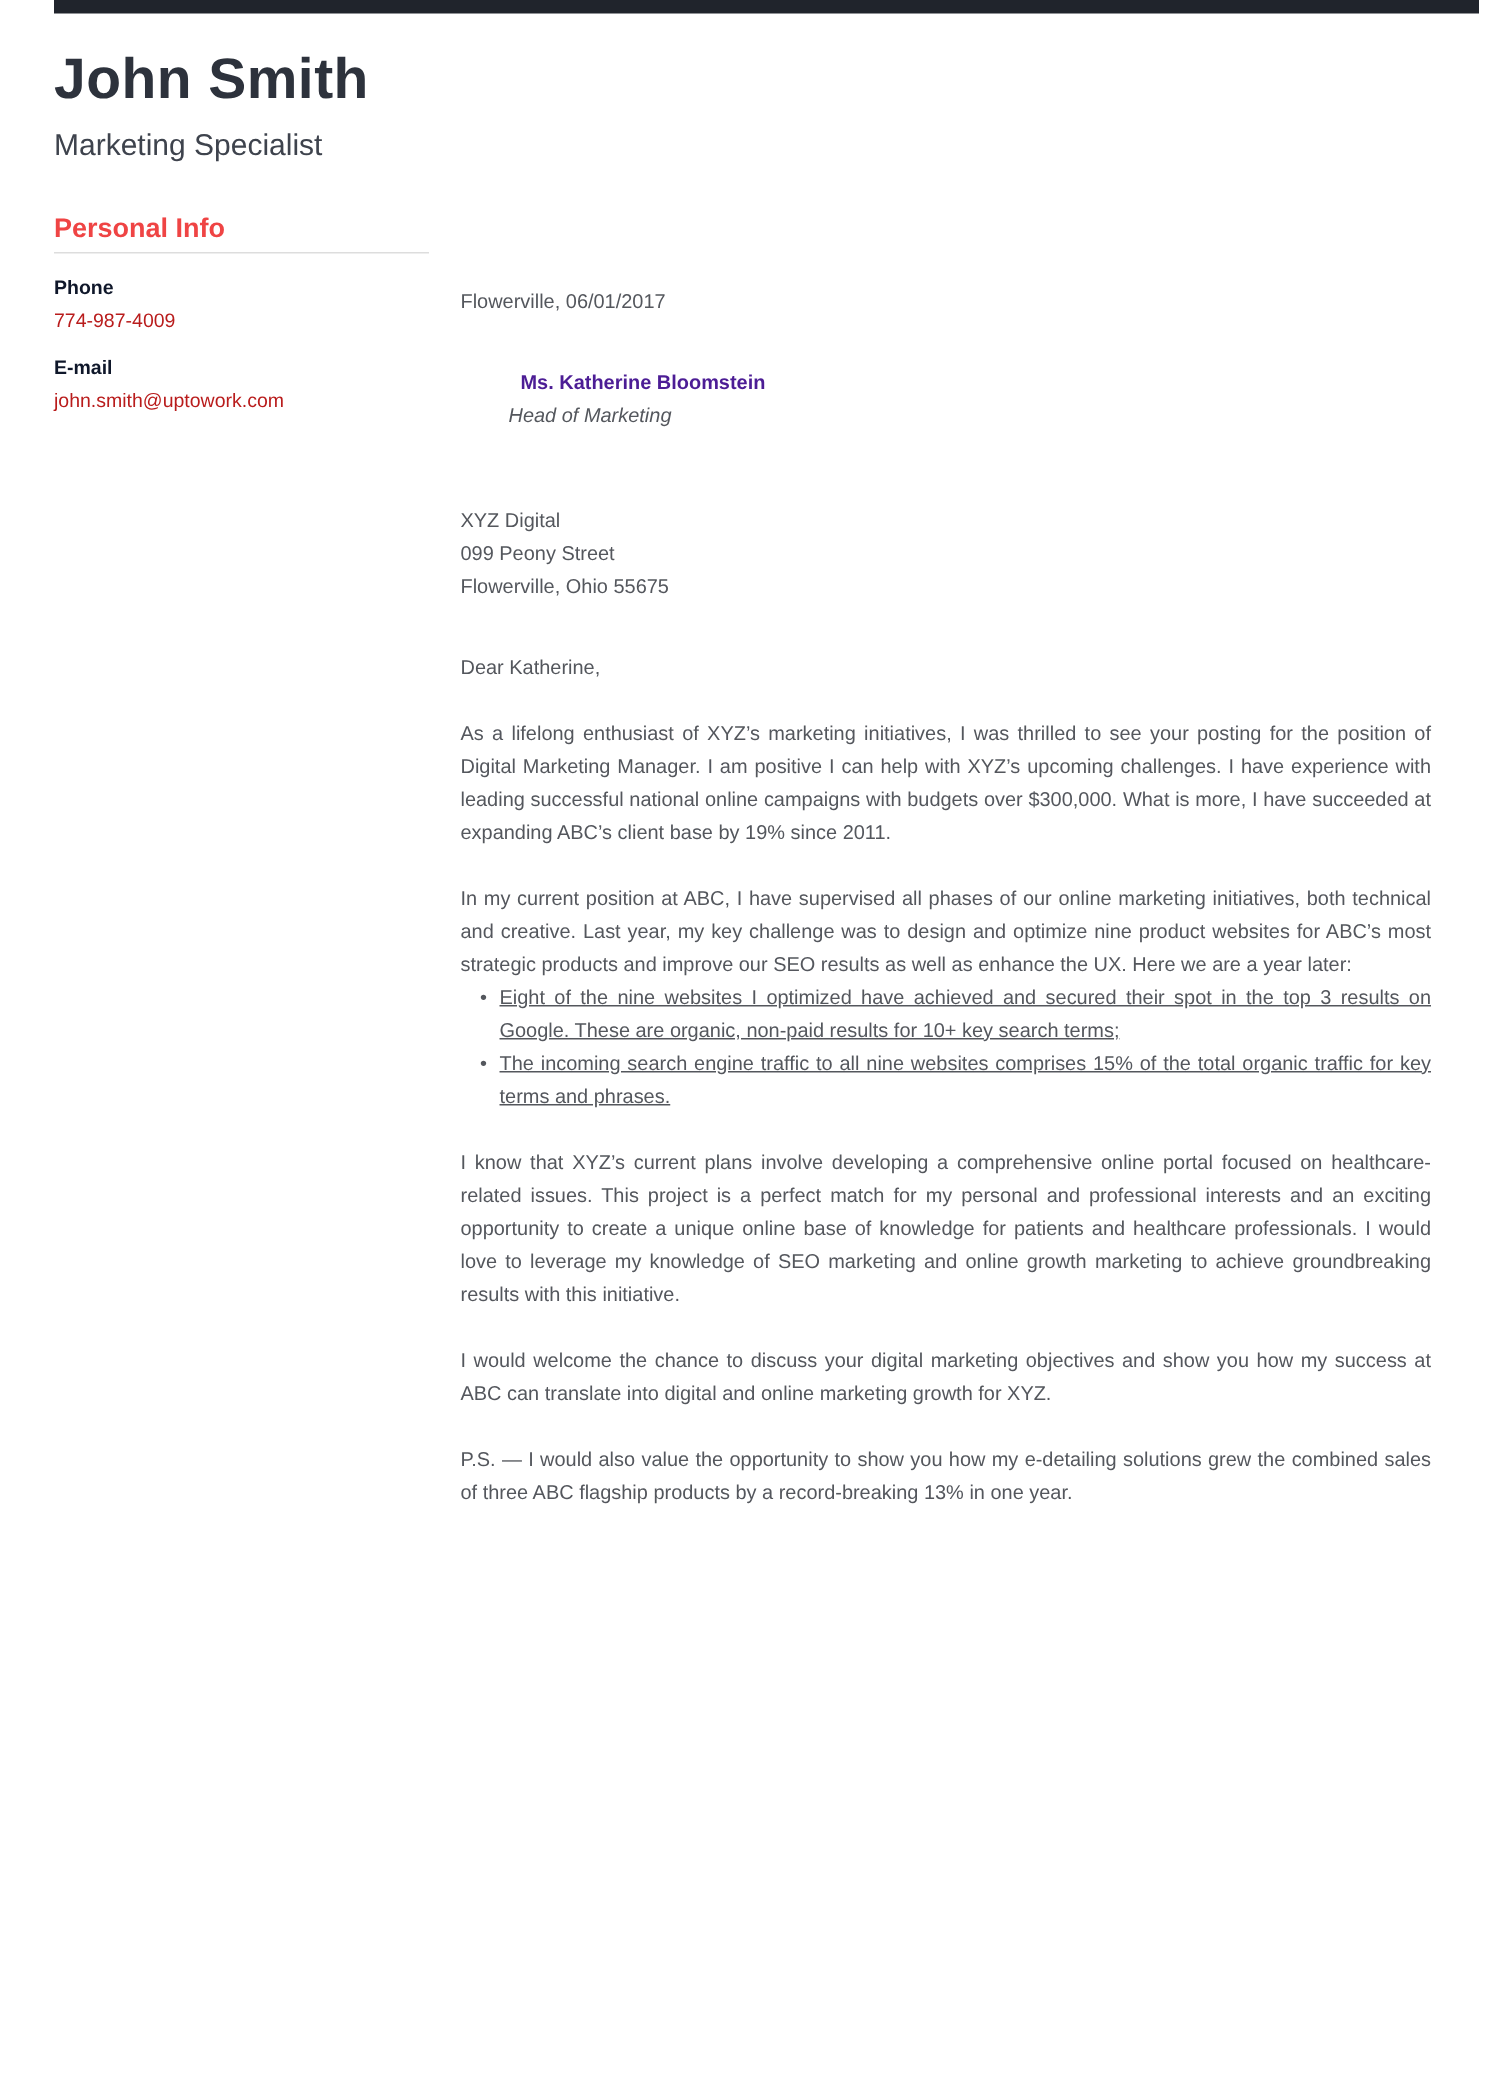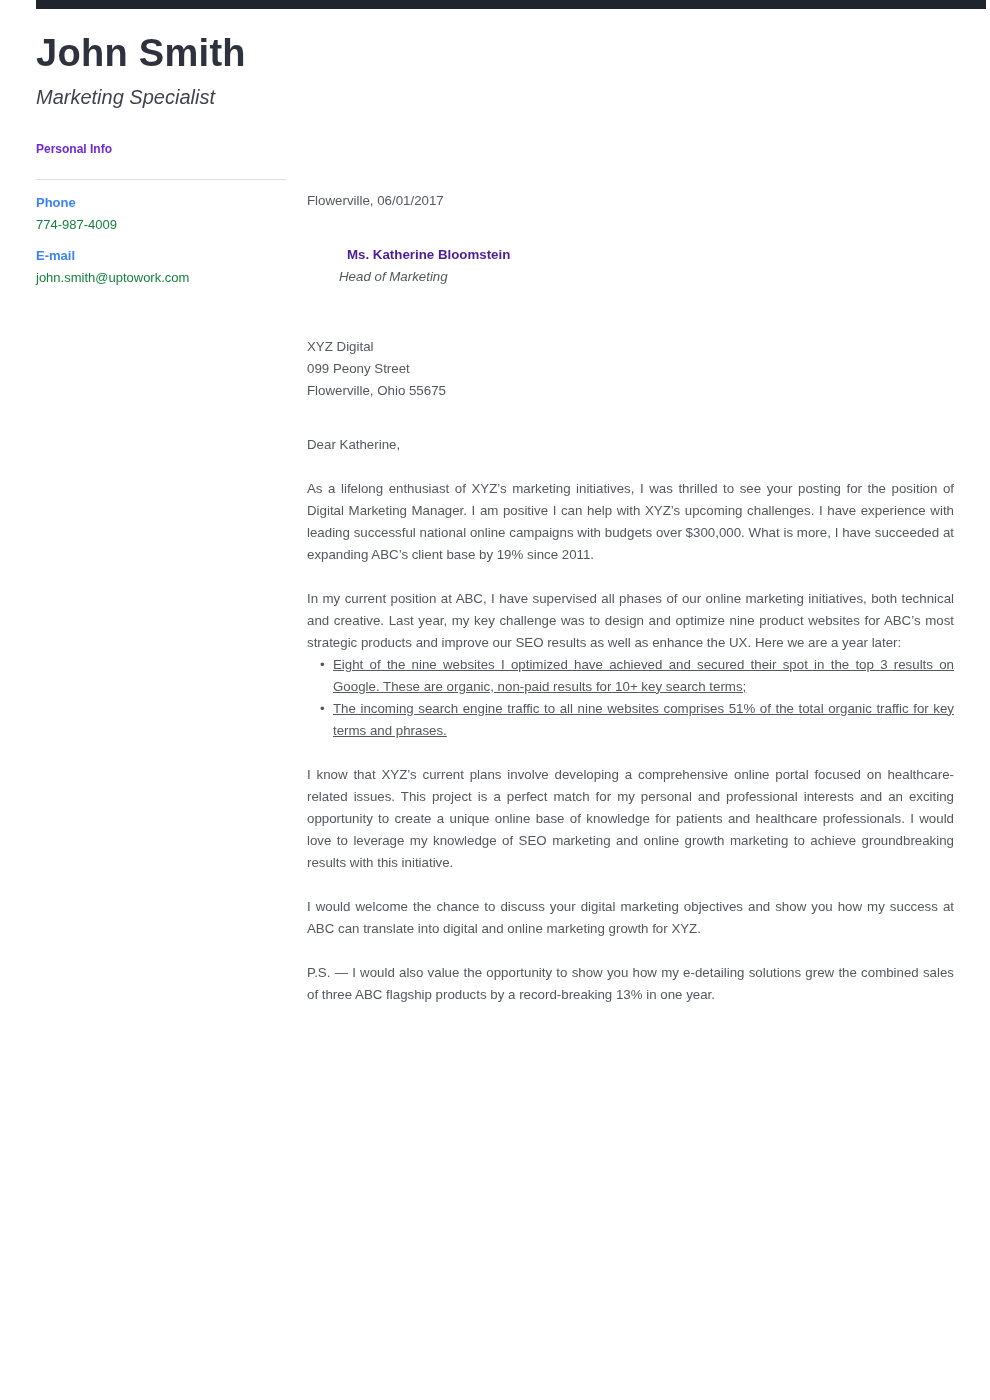--- a/index.html
+++ b/index.html
@@ -26,51 +26,50 @@
   .page-title {
     font-size: 38px;
     font-weight: bold;
     color: #2d323c;
     line-height: 1.1;
     letter-spacing: 0.3px;
   }
   .page-subtitle {
     margin-top: 11px;
     font-size: 20px;
-    font-style: italic;
     color: #3e434d;
   }
   .columns {
     display: flex;
     padding: 0 36px;
     margin-top: 33px;
     align-items: flex-start;
   }
   .sidebar {
     flex: 0 0 250px;
     margin-right: 21px;
   }
   .sidebar-heading {
-    font-size: 12px;
+    font-size: 18px;
     font-weight: bold;
-    color: #6d28d9;
-    padding-bottom: 23px;
+    color: #ef4444;
+    padding-bottom: 5px;
     border-bottom: 1px solid #dddddd;
     margin-bottom: 12px;
   }
   .field { margin-bottom: 9px; }
   .field-label {
     font-size: 13px;
     font-weight: bold;
-    color: #3b82f6;
+    color: #0f172a;
     line-height: 22px;
   }
   .field-value {
     font-size: 13px;
-    color: #15803d;
+    color: #b91c1c;
     line-height: 22px;
   }
   .main {
     flex: 1 1 auto;
     font-size: 13.3px;
     line-height: 22px;
     color: #54575d;
   }
   .block { margin-bottom: 22px; }
   .block-lg { margin-bottom: 32px; margin-top: 48px; }
@@ -133,21 +132,21 @@
       <div>Flowerville, Ohio 55675</div>
     </div>
 
     <div class="block">Dear Katherine,</div>
 
     <div class="block para">As a lifelong enthusiast of XYZ’s marketing initiatives, I was thrilled to see your posting for the position of Digital Marketing Manager. I am positive I can help with XYZ’s upcoming challenges. I have experience with leading successful national online campaigns with budgets over $300,000. What is more, I have succeeded at expanding ABC’s client base by 19% since 2011.</div>
 
     <div class="para">In my current position at ABC, I have supervised all phases of our online marketing initiatives, both technical and creative. Last year, my key challenge was to design and optimize nine product websites for ABC’s most strategic products and improve our SEO results as well as enhance the UX. Here we are a year later:</div>
     <ul class="bullet-list block">
       <li>Eight of the nine websites I optimized have achieved and secured their spot in the top 3 results on Google. These are organic, non-paid results for 10+ key search terms;</li>
-      <li>The incoming search engine traffic to all nine websites comprises 51% of the total organic traffic for key terms and phrases.</li>
+      <li>The incoming search engine traffic to all nine websites comprises 15% of the total organic traffic for key terms and phrases.</li>
     </ul>
 
     <div class="block para">I know that XYZ’s current plans involve developing a comprehensive online portal focused on healthcare-related issues. This project is a perfect match for my personal and professional interests and an exciting opportunity to create a unique online base of knowledge for patients and healthcare professionals. I would love to leverage my knowledge of SEO marketing and online growth marketing to achieve groundbreaking results with this initiative.</div>
 
     <div class="block para">I would welcome the chance to discuss your digital marketing objectives and show you how my success at ABC can translate into digital and online marketing growth for XYZ.</div>
 
 
     <div class="block para">P.S. — I would also value the opportunity to show you how my e-detailing solutions grew the combined sales of three ABC flagship products by a record-breaking 13% in one year.</div>
   </div>
 

